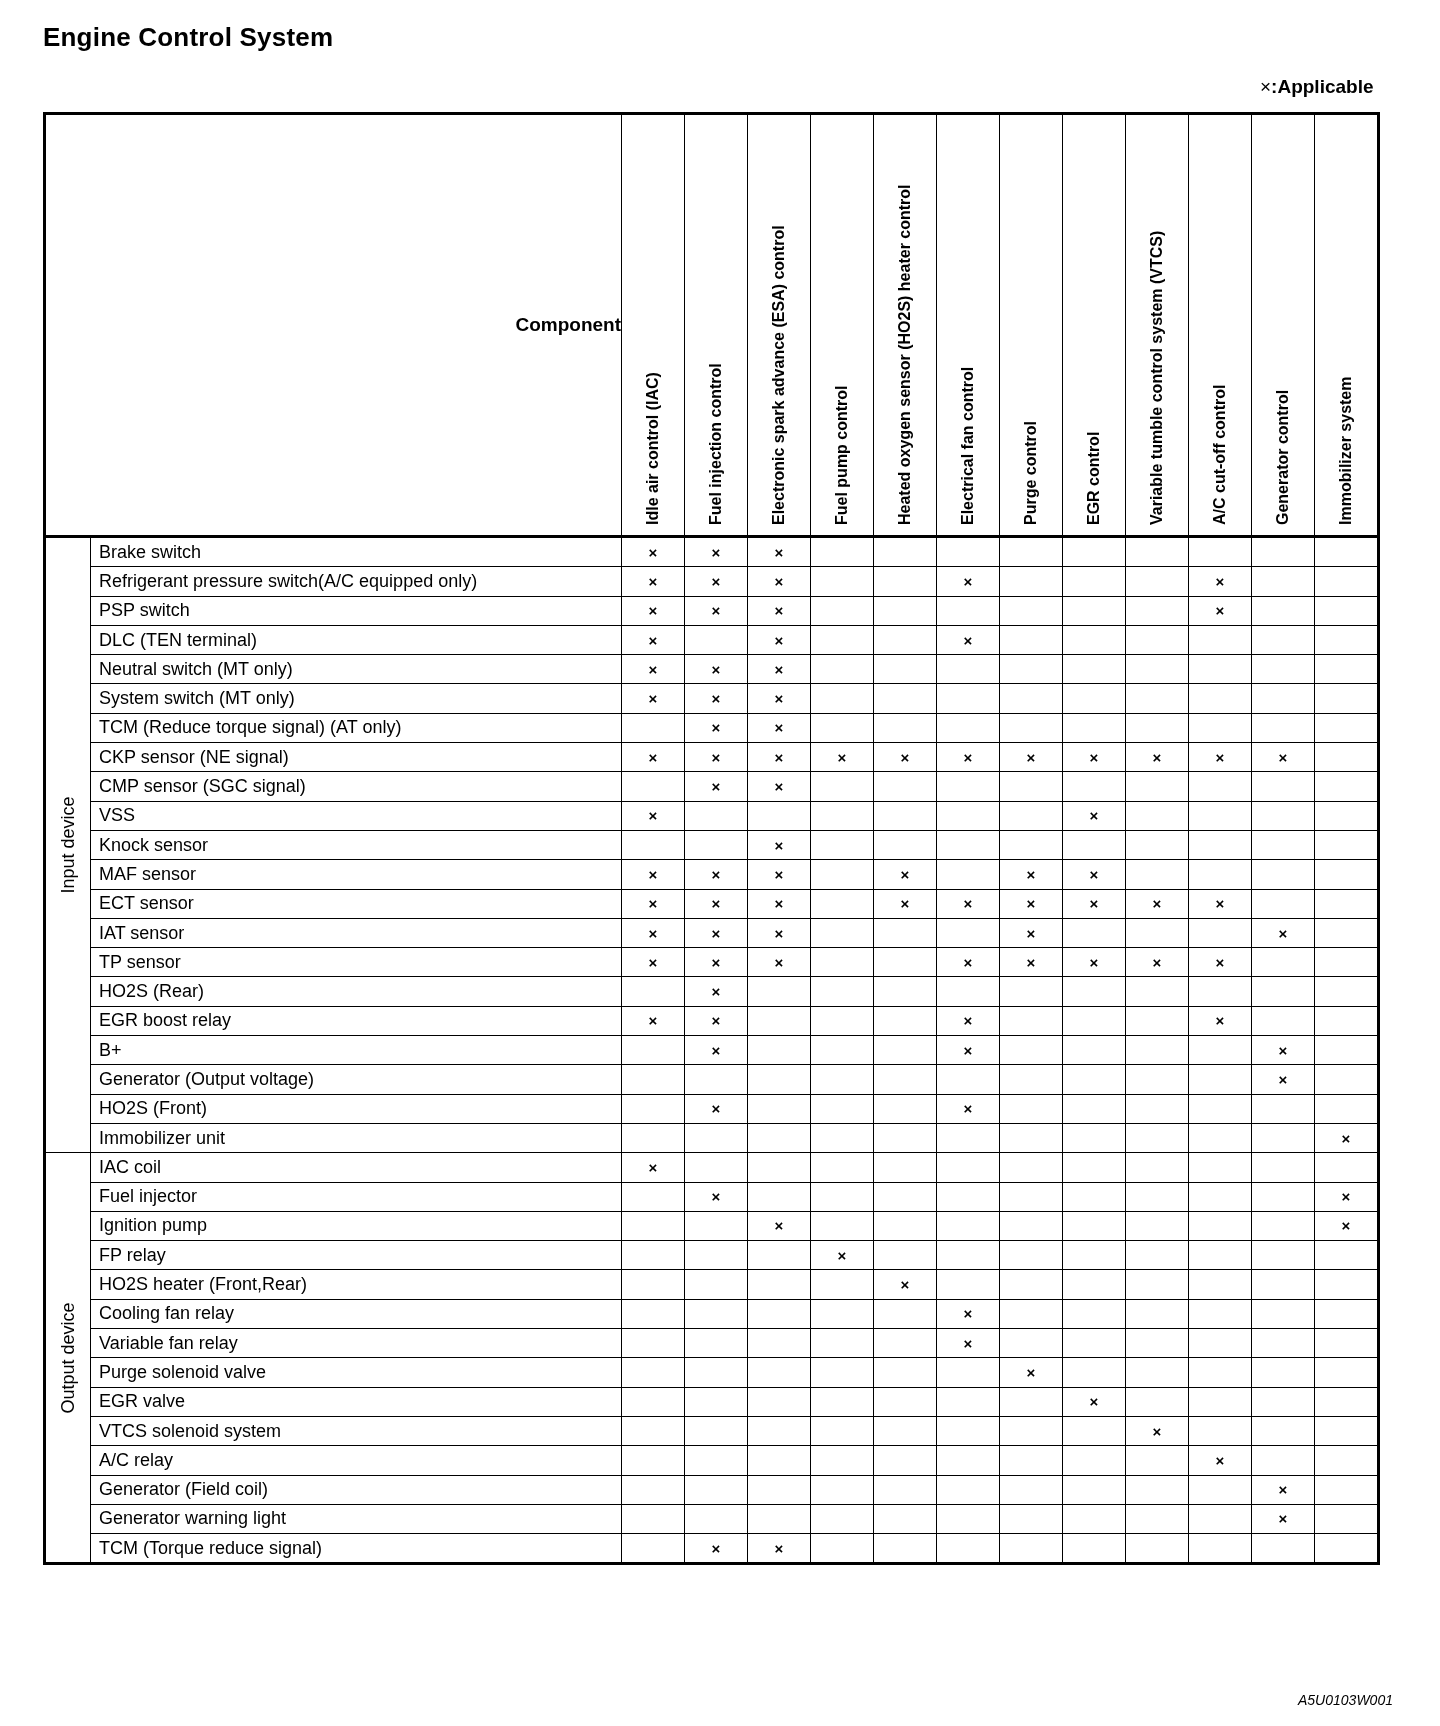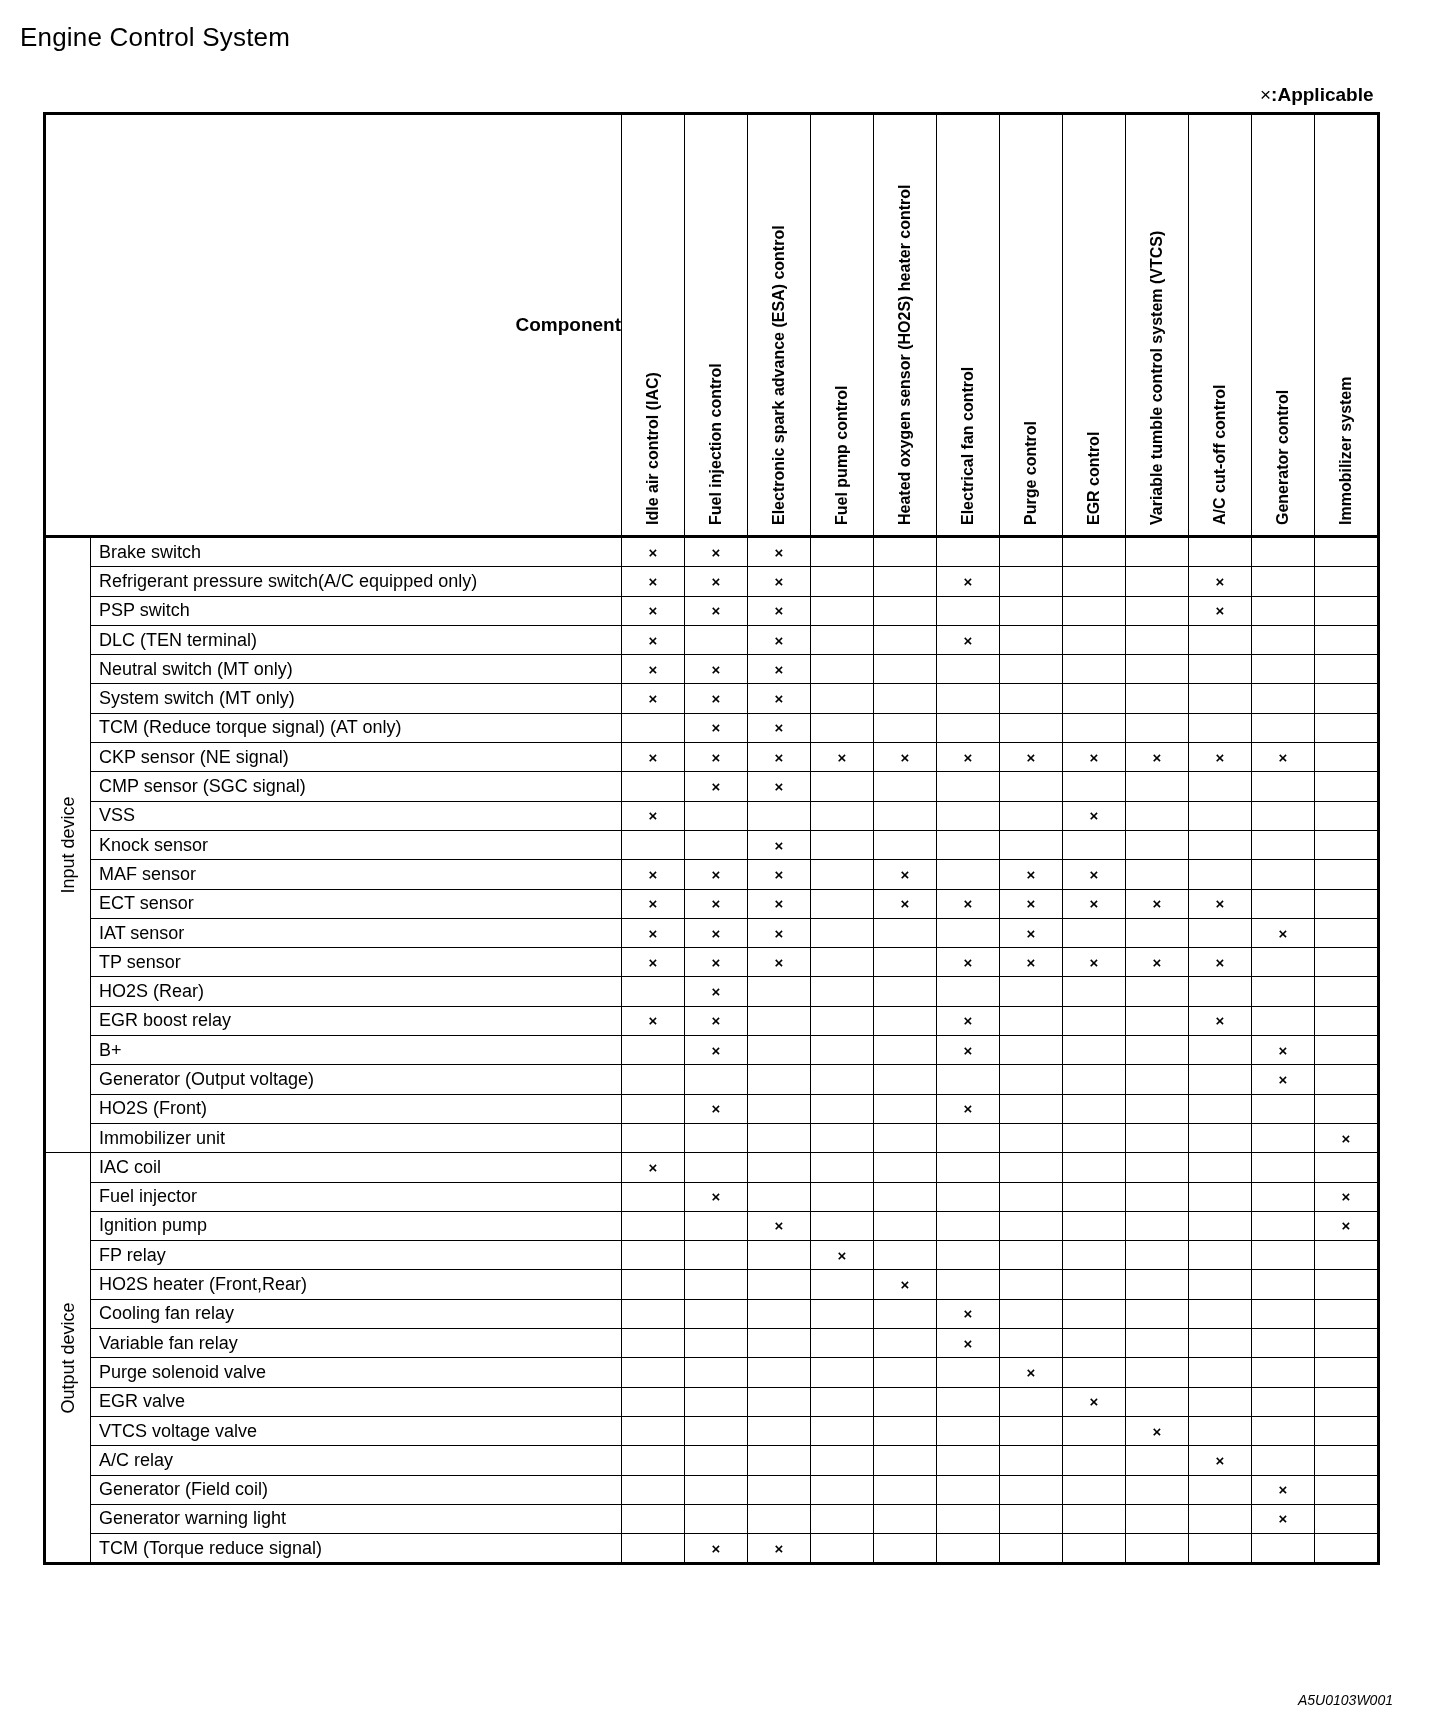--- a/index.html
+++ b/index.html
@@ -1,18 +1,18 @@
 <!DOCTYPE html>
 <html><head>
 <meta charset="utf-8">
 <style>
   html, body { margin:0; padding:0; background:#ffffff; }
   body { width:1440px; height:1726px; position:relative; font-family:"Liberation Sans", sans-serif; color:#000; overflow:hidden; }
-  .title { position:absolute; left:20px; top:22px; font-size:26px; font-weight:normal; letter-spacing:0.2px; }
-  .legend { position:absolute; right:midpoint; top:84px; left:1260px; font-size:19px; font-weight:bold; white-space:nowrap; }
+  .title { position:absolute; left:43px; top:22px; font-size:26px; font-weight:bold; letter-spacing:0.2px; }
+  .legend { position:absolute; right:midpoint; top:76px; left:1260px; font-size:19px; font-weight:bold; white-space:nowrap; }
   .legend .x { font-weight:normal; }
   .footer-code { position:absolute; left:1298px; top:1692px; font-size:14px;font-style:italic; }
   table.matrix { position:absolute; left:43px; top:112px; border-collapse:collapse; table-layout:fixed; border:3px solid #000; }
   table.matrix td, table.matrix th { border:1.5px solid #000; padding:0; }
   th.comp-head { width:575px; height:420px; font-size:19px; font-weight:bold; text-align:right; vertical-align:middle; }
   th.fn-head { width:62px; height:420px; position:relative; vertical-align:bottom; border-left-width:2px; }
   th.fn-head .vtext { position:absolute; left:50%; bottom:10px; transform-origin:left bottom; transform:rotate(-90deg) translateY(50%); white-space:nowrap; font-size:16px; font-weight:bold; text-align:left; line-height:18px; }
   th.fn-head .vtext.wrap { white-space:normal; width:300px; }
   td.group { width:44px; position:relative; }
   td.group .gtext { position:absolute; left:50%; top:50%; transform:translate(-50%,-50%) rotate(-90deg); white-space:nowrap; font-size:18px; }
@@ -522,21 +522,21 @@
         <td class="cell"></td>
         <td class="cell"></td>
         <td class="cell"></td>
         <td class="cell">×</td>
         <td class="cell"></td>
         <td class="cell"></td>
         <td class="cell"></td>
         <td class="cell"></td>
       </tr>
       <tr>
-        <td class="comp">VTCS voltage valve</td>
+        <td class="comp">VTCS solenoid system</td>
         <td class="cell"></td>
         <td class="cell"></td>
         <td class="cell"></td>
         <td class="cell"></td>
         <td class="cell"></td>
         <td class="cell"></td>
         <td class="cell"></td>
         <td class="cell"></td>
         <td class="cell">×</td>
         <td class="cell"></td>

